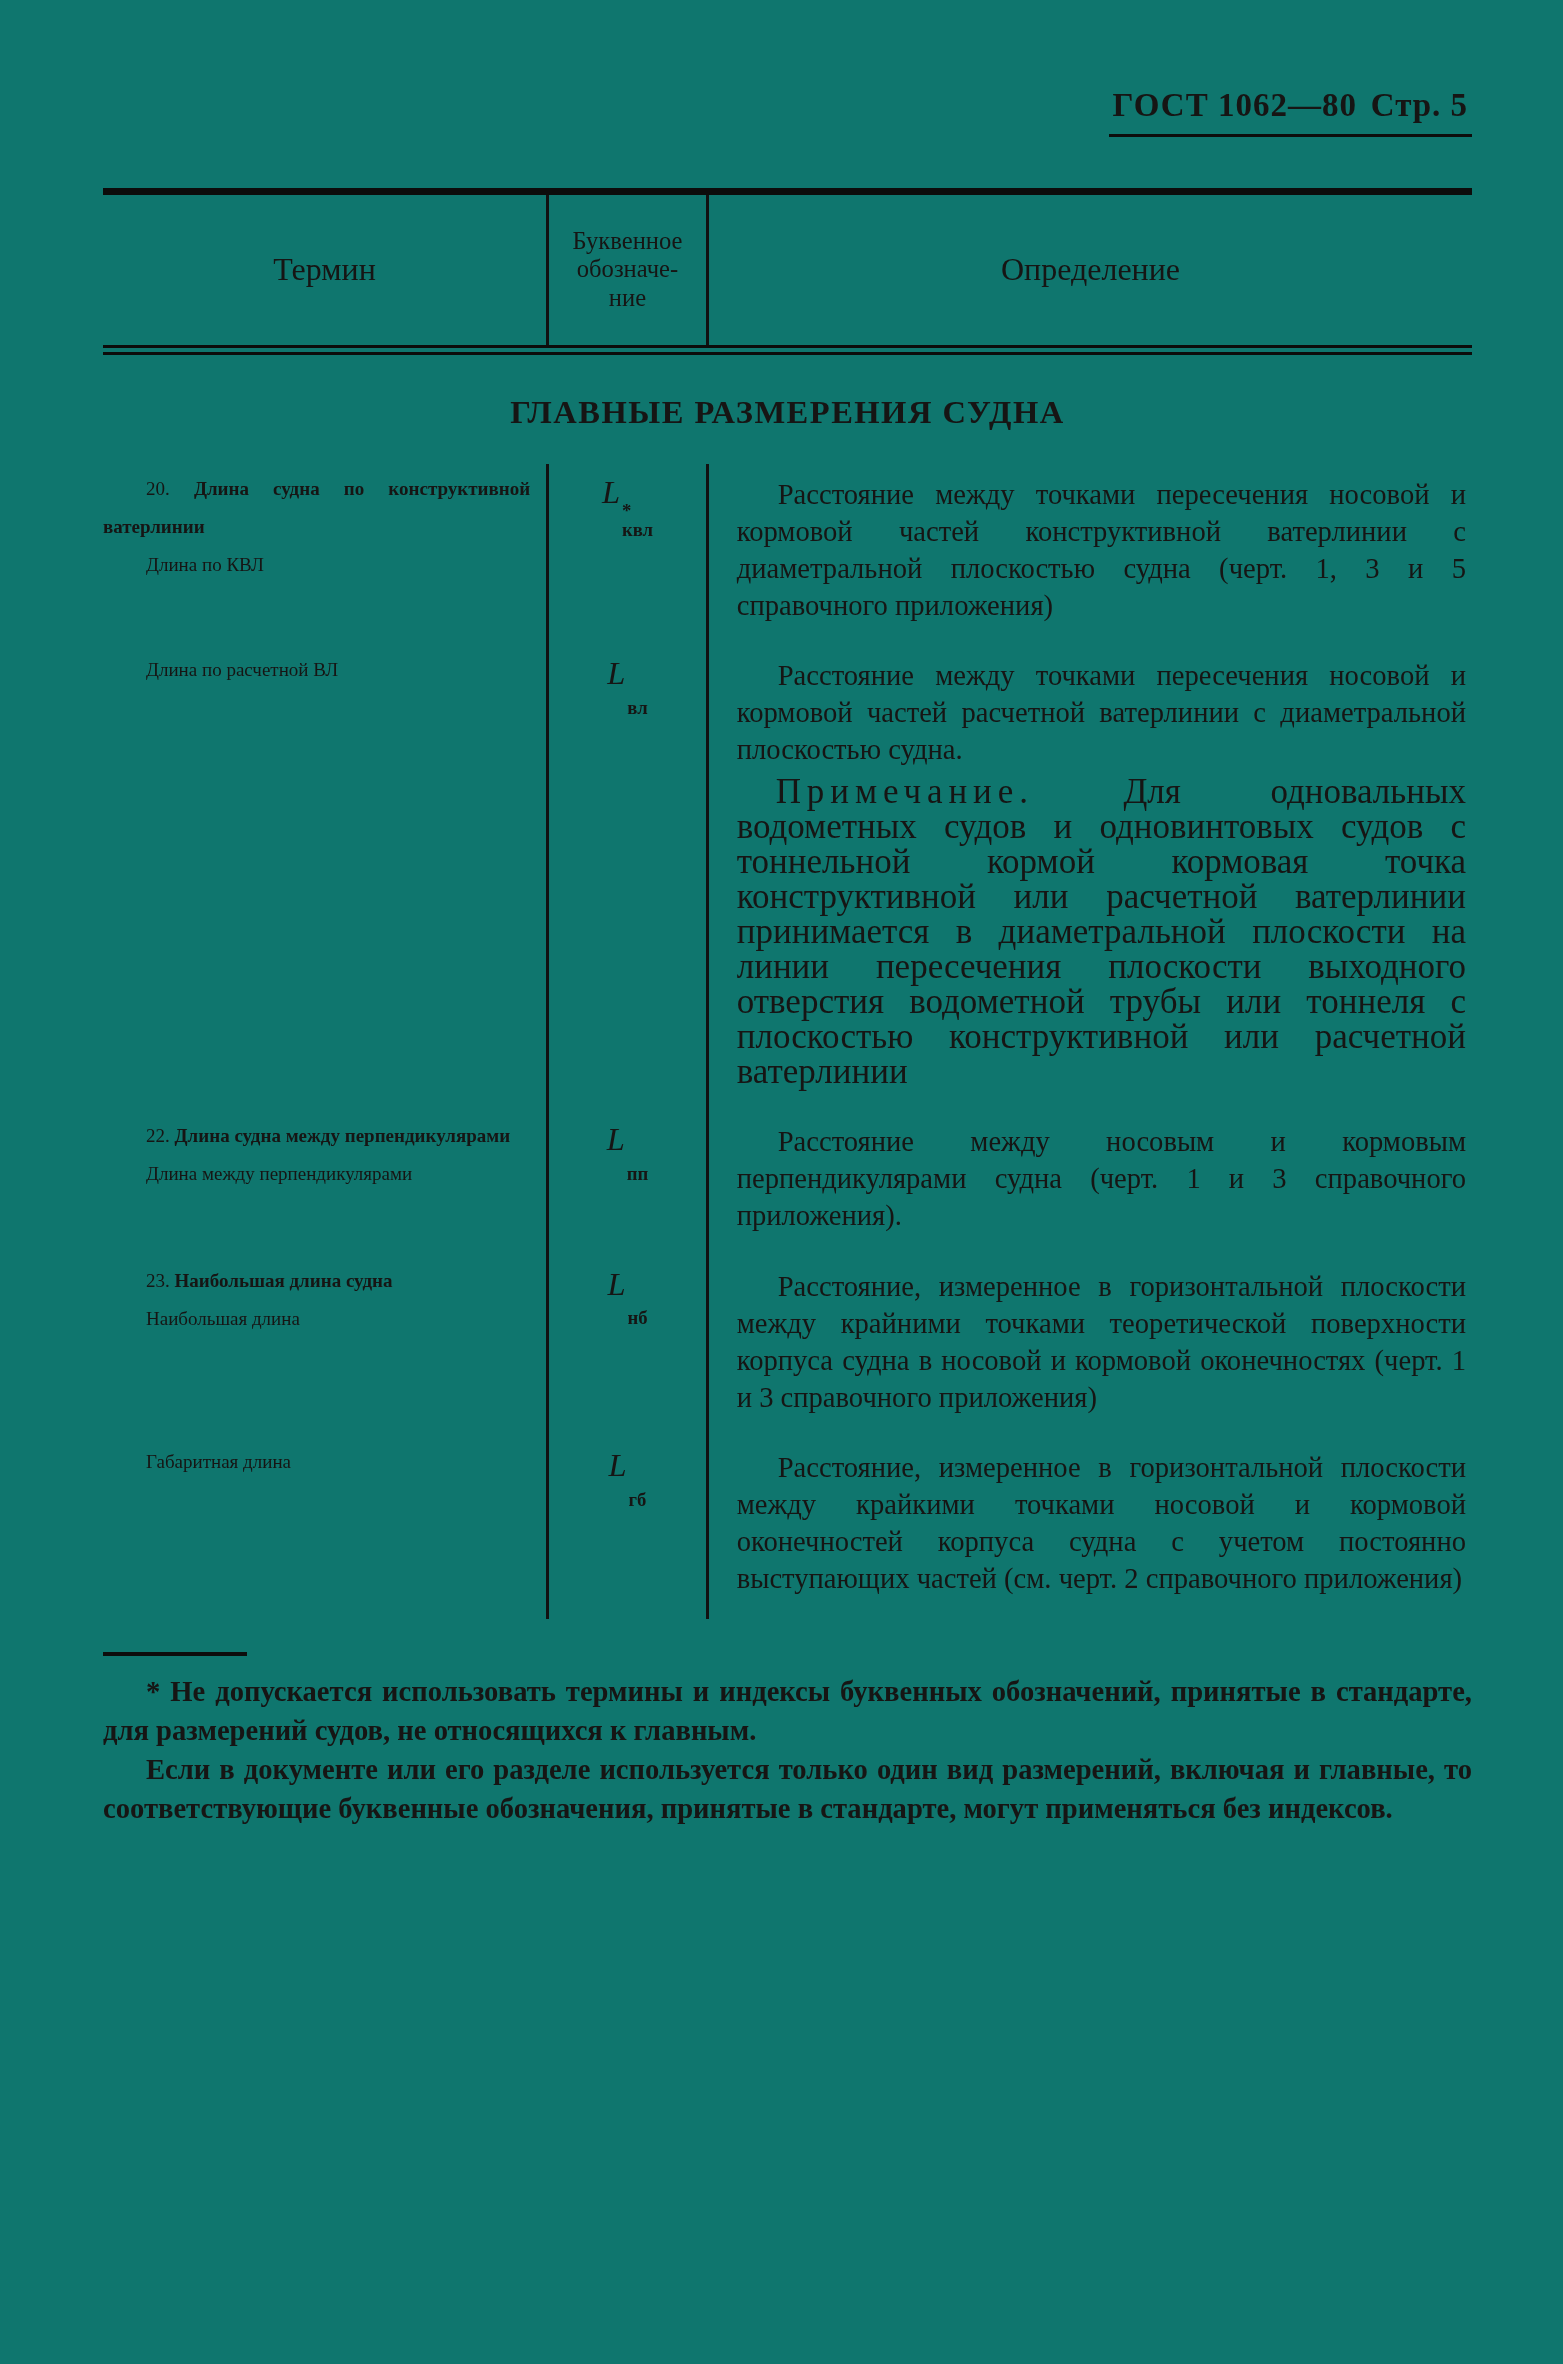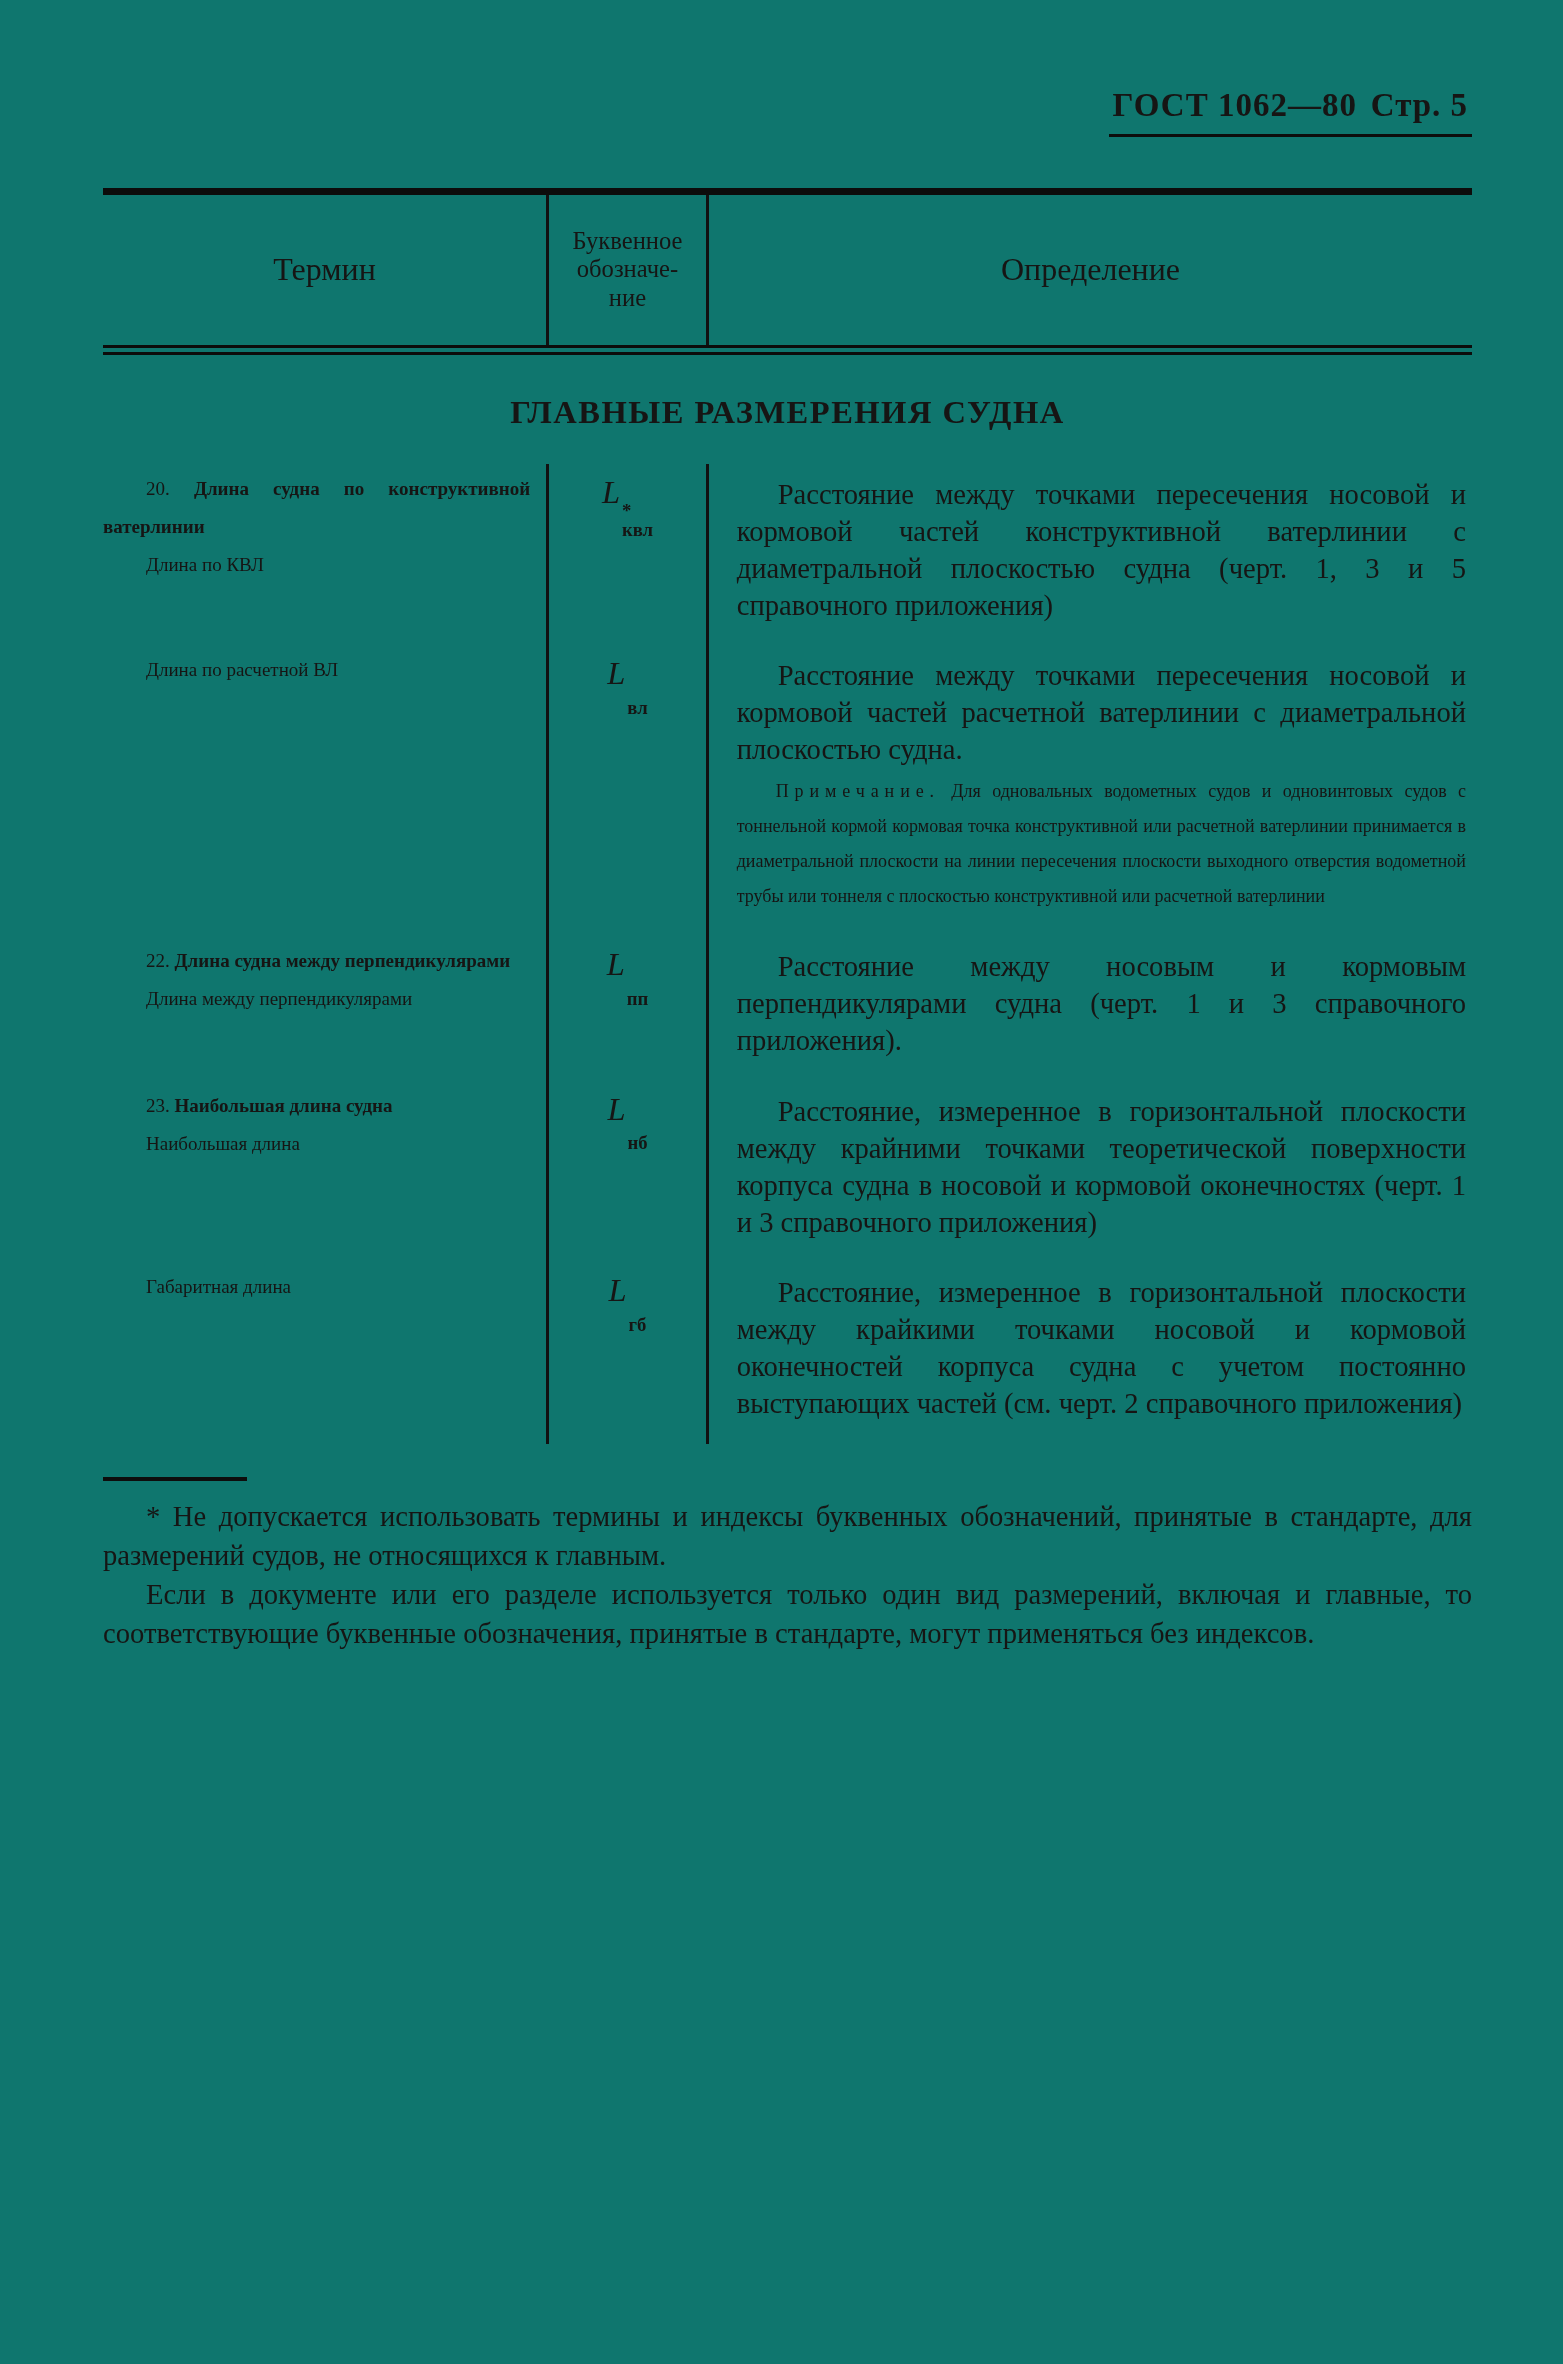--- a/index.html
+++ b/index.html
@@ -63,29 +63,29 @@
     font-size:18.7px;line-height:1;font-weight:bold;
     vertical-align:-14.8px;text-align:left;margin-left:2px;
   }
   .sym-sup{height:18.7px;}
   .sym-sub{height:18.7px;}
   .def{padding:5.9px 0 15.8px 21.7px;font-size:28.6px;line-height:37px;text-align:justify;}
   .def p{margin:6px;}
   .def .def-p{text-indent:41px;}
   .note{
     margin:19.7px 0 3.9px 39px;
-    font-size:18px;line-height:35px;text-align:justify;
+    font-size:35px;line-height:35px;text-align:justify;
     text-indent:39px;
   }
   .note-label{letter-spacing:5.9px;}
   
   .footnote{margin-top:33px;}
   .fn-rule{width:144px;height:3.9px;background:#0d0d0c;}
   .fn-text{margin-top:15.8px;font-size:28.6px;line-height:39px;text-align:justify;}
-  .fn-text p{margin:0;text-indent:43px;}
+  .fn-text p{margin:0;text-indent:43px;font-weight:bold;}
 </style>
 </head>
 <body>
 
 <div class="page">
 
   <div class="page-header">
     <div class="header-block">
       <span>ГОСТ 1062—80</span><span class="pgref">Стр. 5</span>
     </div>

